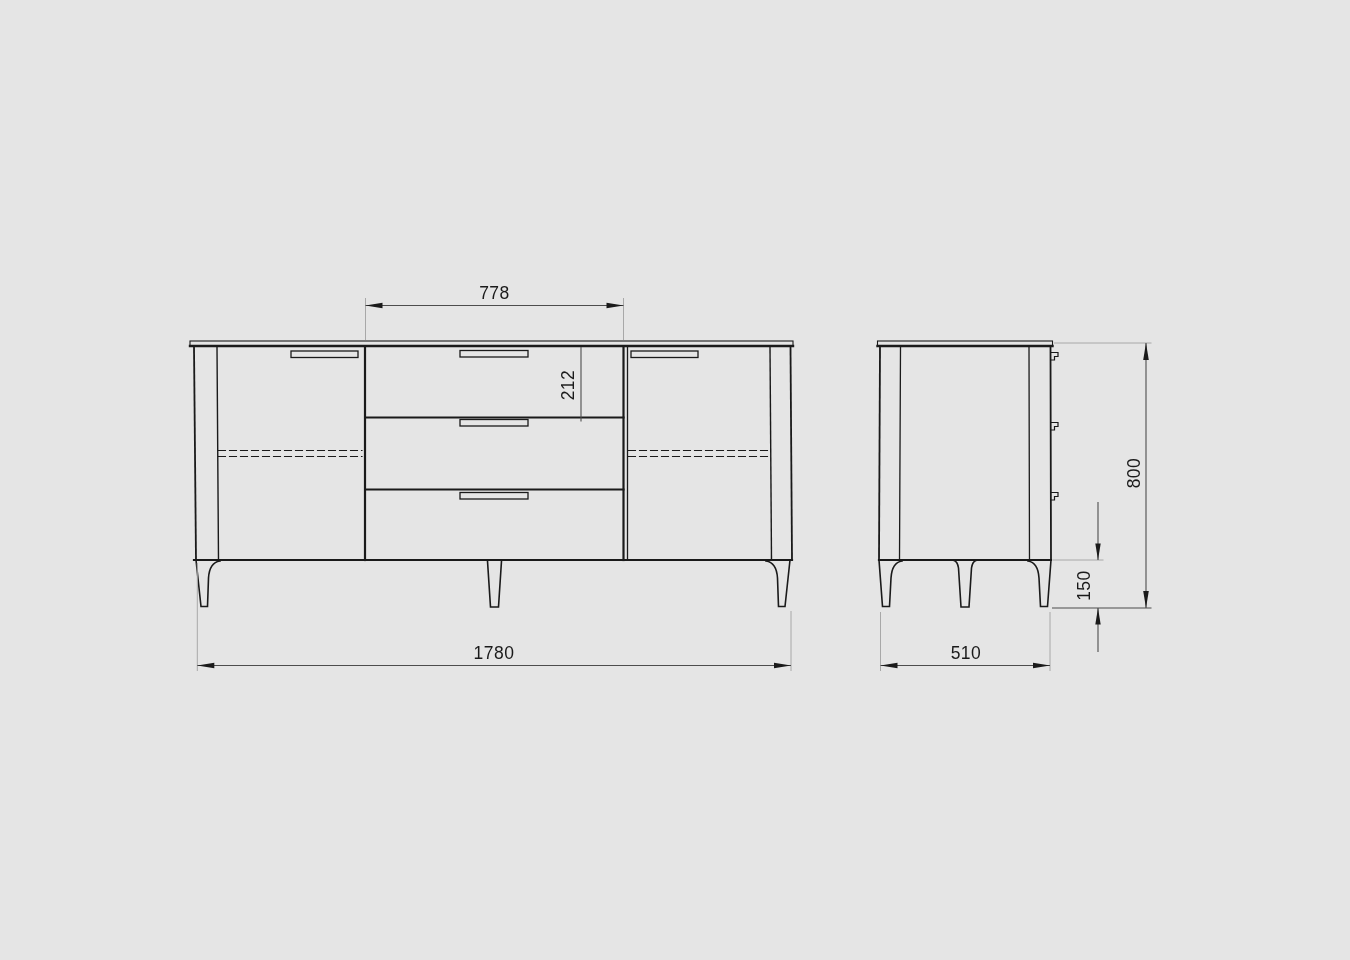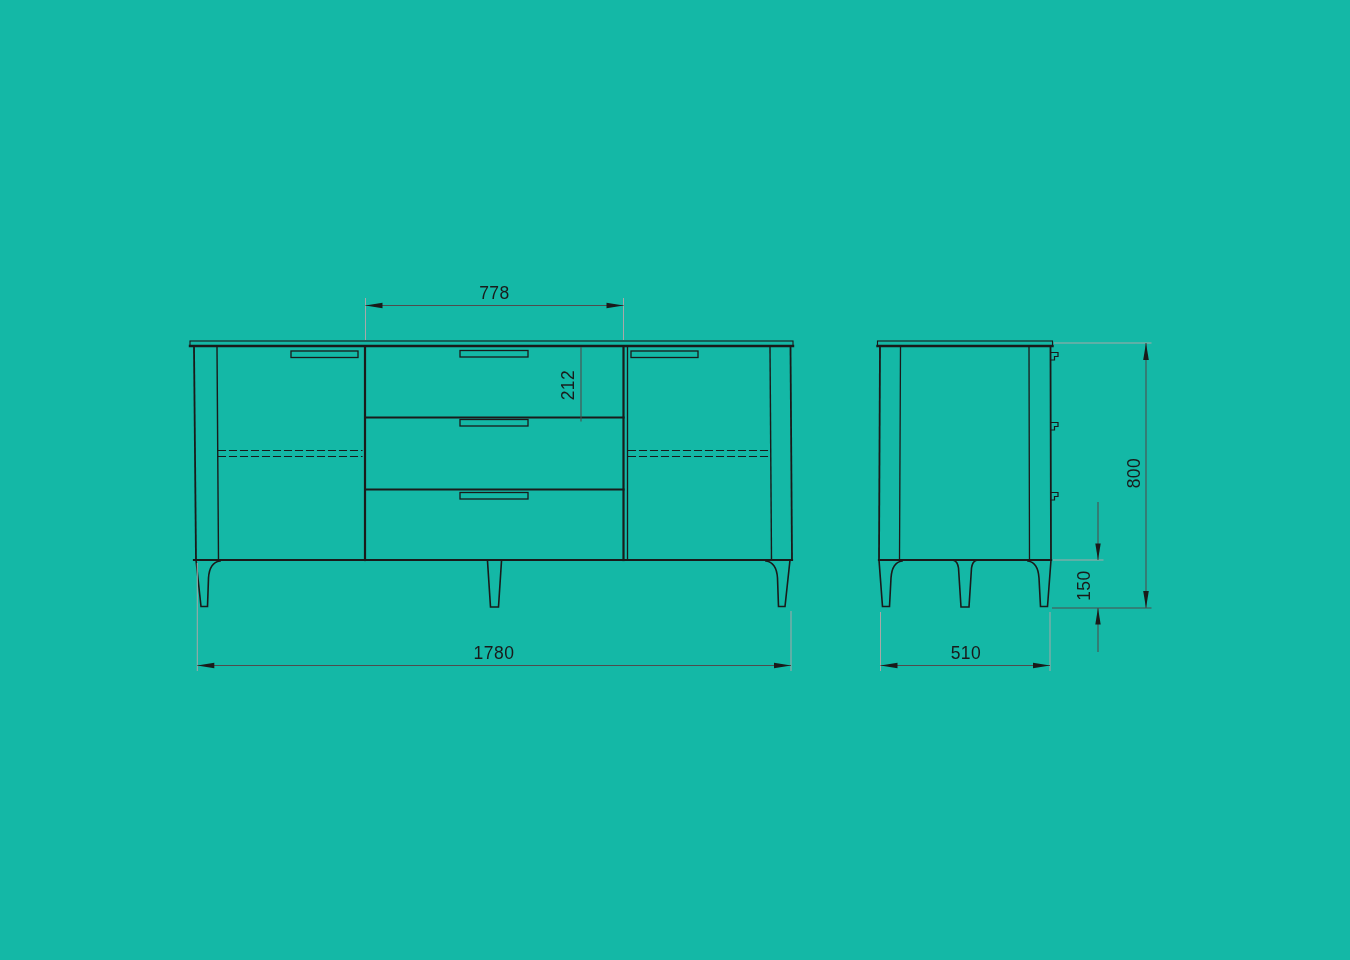--- a/index.html
+++ b/index.html
@@ -1,19 +1,19 @@
 <!DOCTYPE html>
 <html><head>
 <meta charset="utf-8">
 <style>
   html,body{margin:0;padding:0;background:#fff;}
   .canvas{
     position:relative;
     width:1350px;height:960px;
-    background:#14b8a6;
+    background:#e5e5e5;
     font-family:"Liberation Sans", sans-serif;
     overflow:hidden;
     text-align:center;
   }
   svg{display:block;}
   .dim-text{
     font-family:"Liberation Sans", sans-serif;
     font-size:17.5px;
     fill:#1a1a1a;
     letter-spacing:0.5px;

